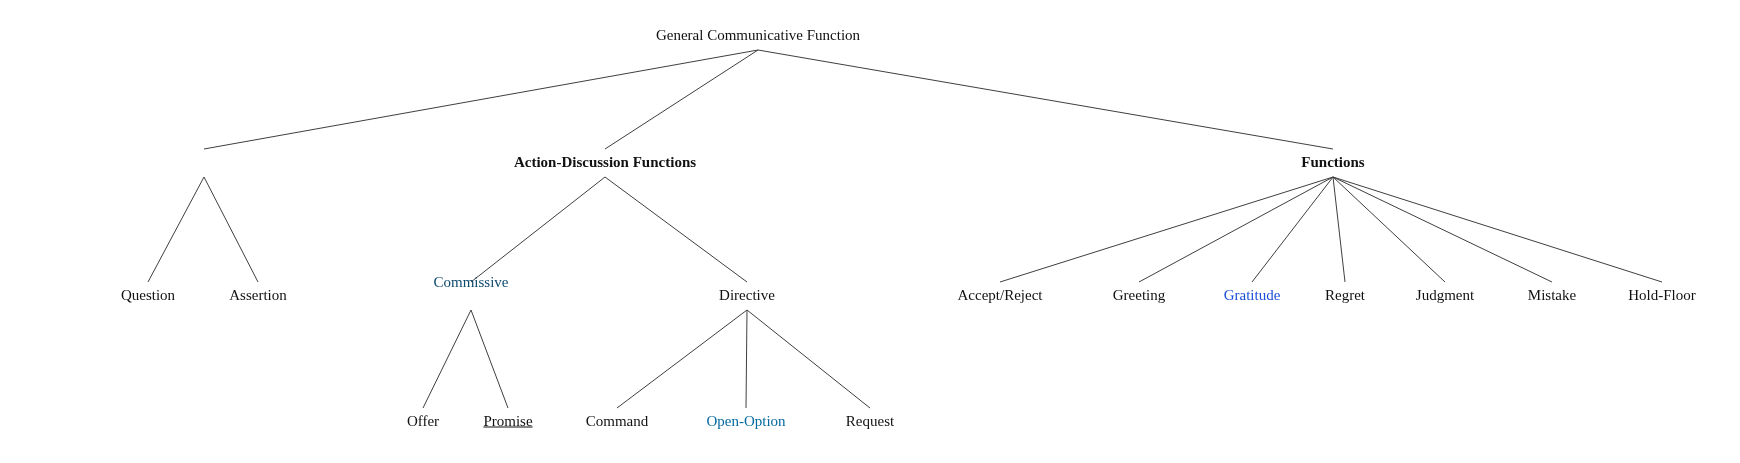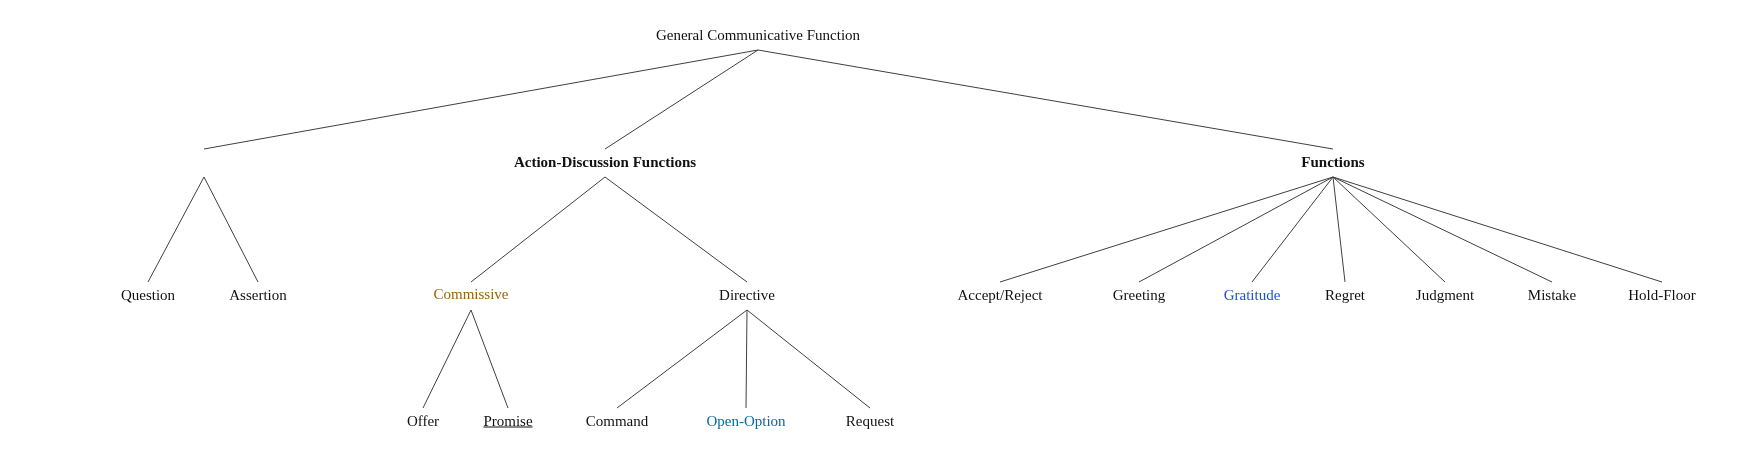--- a/index.html
+++ b/index.html
@@ -55,21 +55,21 @@
       <line x1="1333" y1="177" x2="1445" y2="282" stroke="#3f3f3f" stroke-width="1"></line>
       <line x1="1333" y1="177" x2="1552" y2="282" stroke="#3f3f3f" stroke-width="1"></line>
       <line x1="1333" y1="177" x2="1662" y2="282" stroke="#3f3f3f" stroke-width="1"></line>
     </svg>
 
   <div class="node" style="left: 758px; top: 35px; color: rgb(17, 17, 17);">General Communicative Function</div>
   <div class="node bold" style="left: 605px; top: 162px; color: rgb(17, 17, 17);">Action-Discussion Functions</div>
   <div class="node bold" style="left: 1333px; top: 162px; color: rgb(17, 17, 17);">Functions</div>
   <div class="node" style="left: 148px; top: 295px; color: rgb(17, 17, 17);">Question</div>
   <div class="node" style="left: 258px; top: 295px; color: rgb(17, 17, 17);">Assertion</div>
-  <div class="node" style="left: 471px; top: 294px; color: #a16207;">Commissive</div>
+  <div class="node" style="left: 471px; top: 282px; color: #0c4a6e;">Commissive</div>
   <div class="node" style="left: 747px; top: 295px; color: rgb(17, 17, 17);">Directive</div>
   <div class="node" style="left: 1000px; top: 295px; color: rgb(17, 17, 17);">Accept/Reject</div>
   <div class="node" style="left: 1139px; top: 295px; color: rgb(17, 17, 17);">Greeting</div>
   <div class="node" style="left: 1252px; top: 295px; color: #1d4ed8;">Gratitude</div>
   <div class="node" style="left: 1345px; top: 295px; color: rgb(17, 17, 17);">Regret</div>
   <div class="node" style="left: 1445px; top: 295px; color: rgb(17, 17, 17);">Judgment</div>
   <div class="node" style="left: 1552px; top: 295px; color: rgb(17, 17, 17);">Mistake</div>
   <div class="node" style="left: 1662px; top: 295px; color: rgb(17, 17, 17);">Hold-Floor</div>
   <div class="node" style="left: 423px; top: 421px; color: rgb(17, 17, 17);">Offer</div>
   <div class="node" style="left: 508px; top: 421px; color: rgb(17, 17, 17); text-decoration: underline;">Promise</div>

